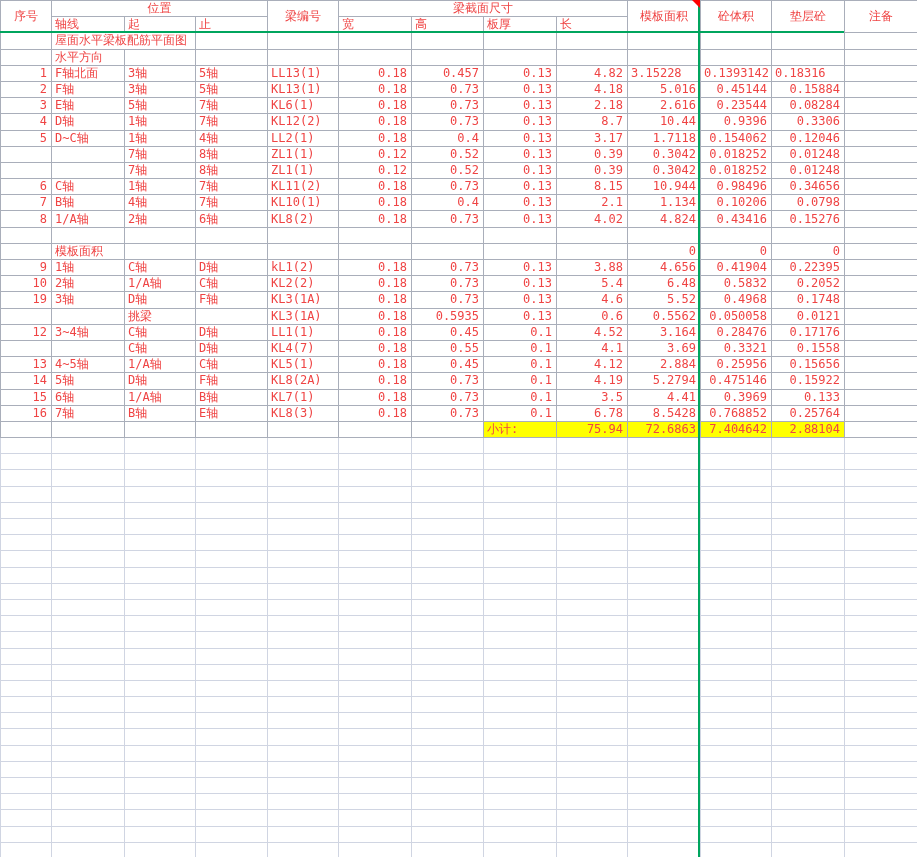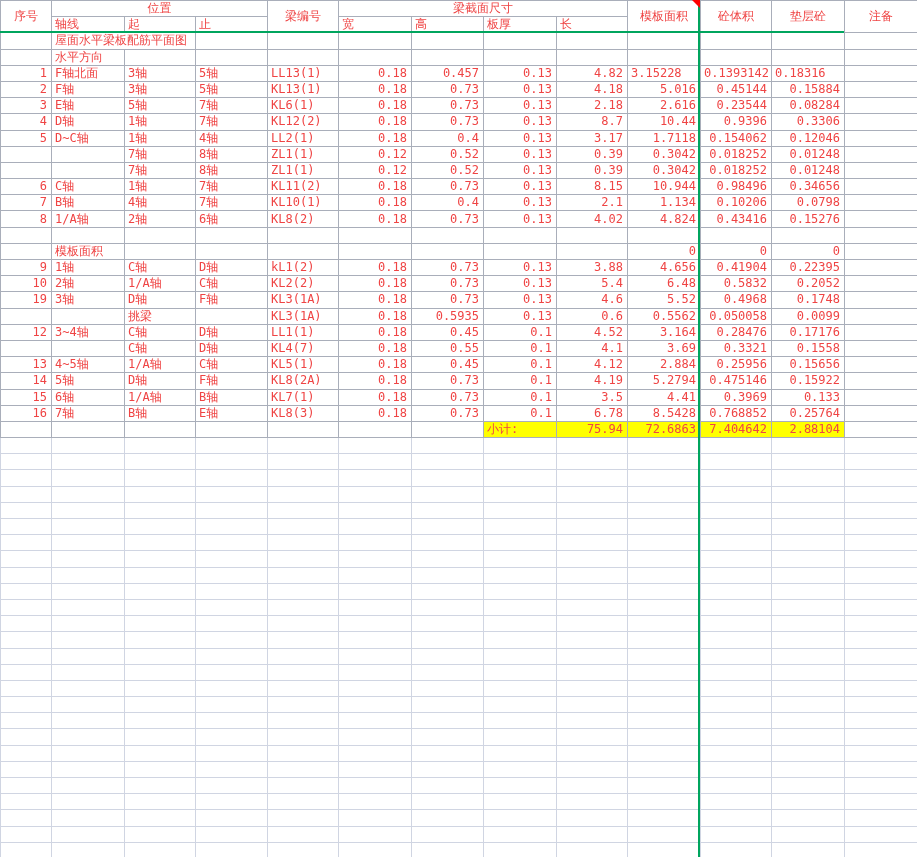--- a/index.html
+++ b/index.html
@@ -347,21 +347,21 @@
           <td class="l"></td>
           <td class="l">挑梁</td>
           <td class="l"></td>
           <td class="l">KL3(1A)</td>
           <td class="r">0.18</td>
           <td class="r">0.5935</td>
           <td class="r">0.13</td>
           <td class="r">0.6</td>
           <td class="r">0.5562</td>
           <td class="r">0.050058</td>
-          <td class="r">0.0099</td>
+          <td class="r">0.0121</td>
           <td class="l"></td>
         </tr>
         <tr class="dark">
           <td class="r">12</td>
           <td class="l">3~4轴</td>
           <td class="l">C轴</td>
           <td class="l">D轴</td>
           <td class="l">LL1(1)</td>
           <td class="r">0.18</td>
           <td class="r">0.45</td>

